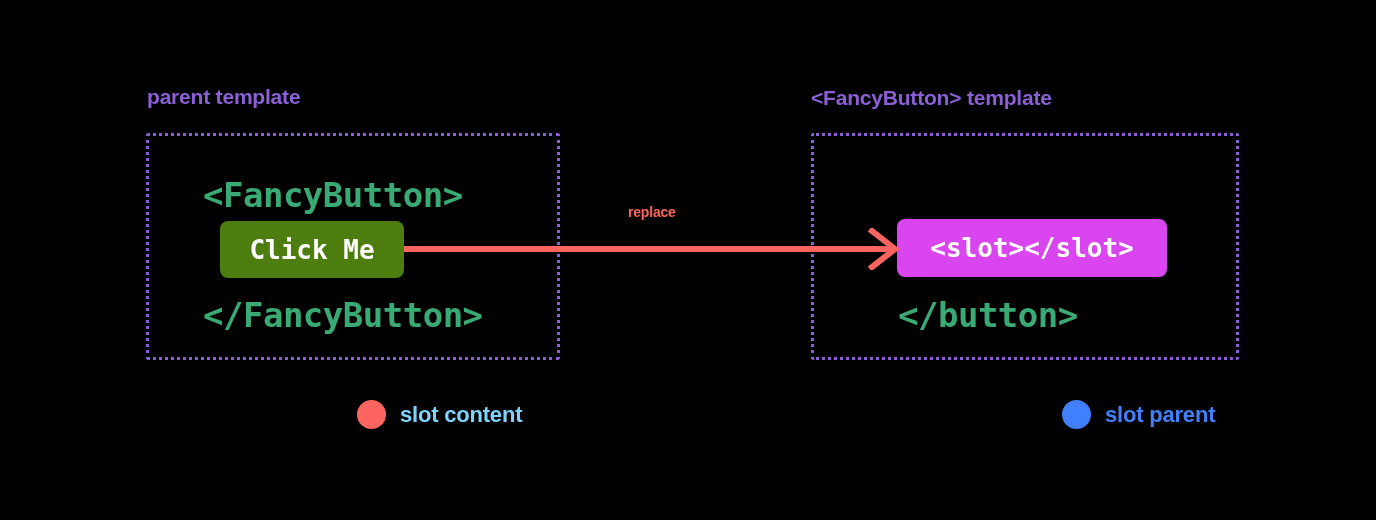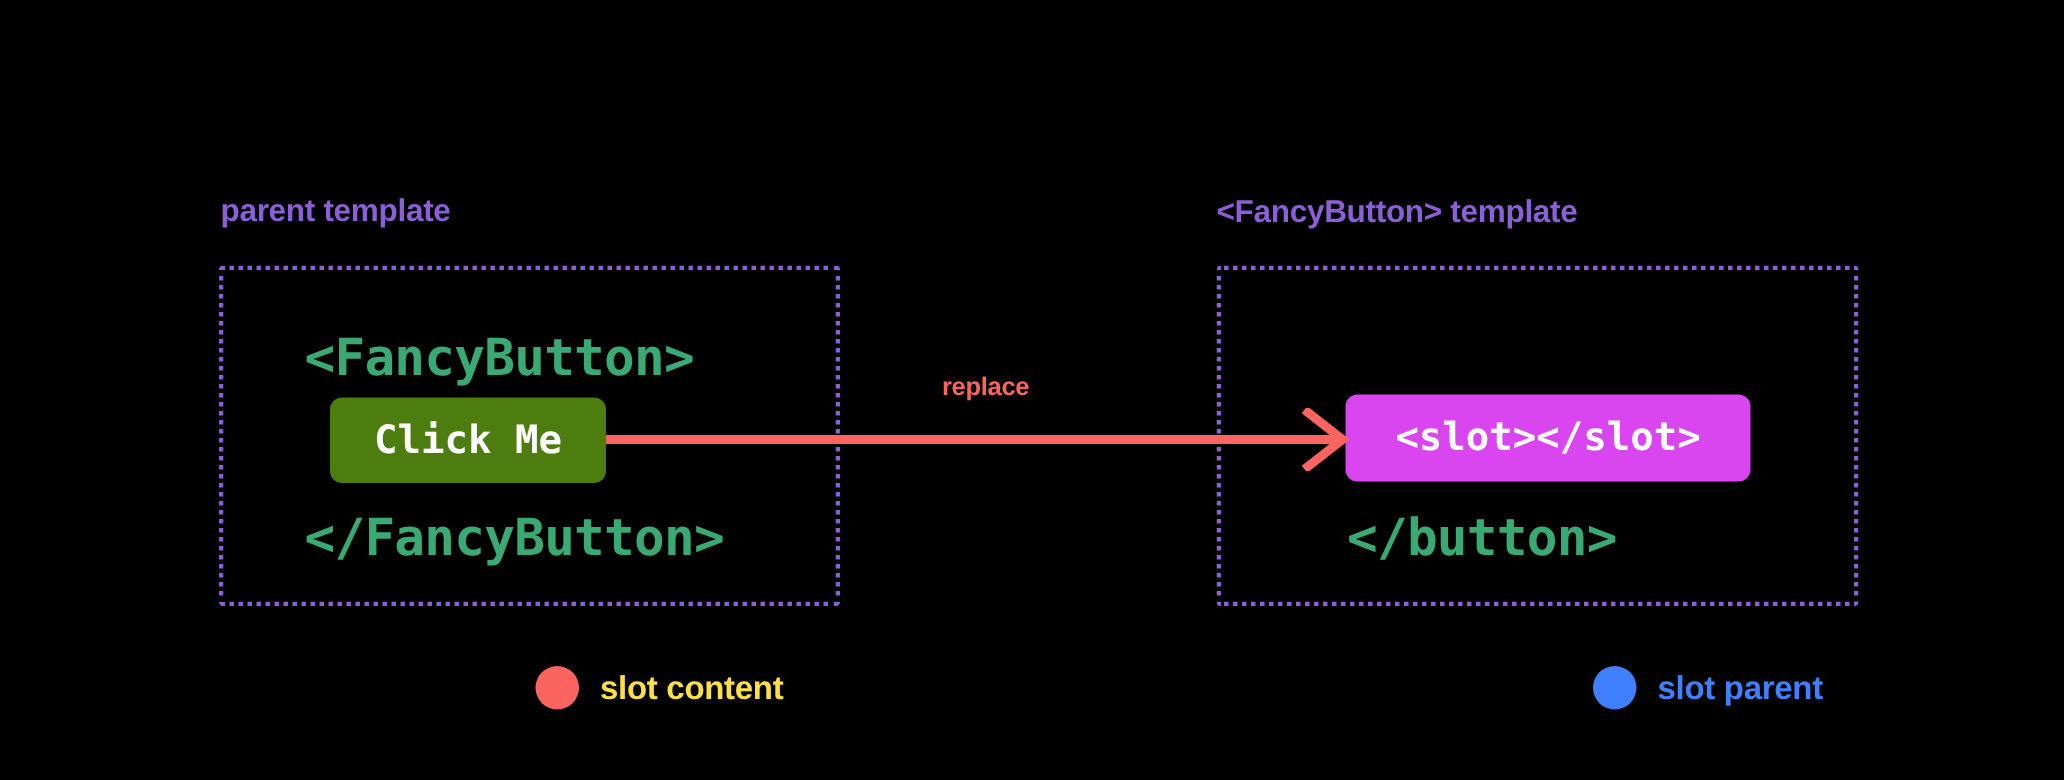--- a/index.html
+++ b/index.html
@@ -10,21 +10,20 @@
     background: #000000;
     overflow: hidden;
   }
 
   .stage {
     position: relative;
     width: 1376px;
     height: 467px;
     background: #000000;
     font-family: "Liberation Sans", sans-serif;
-    margin-top: 44px;
   }
 
   
   .section-title {
     position: absolute;
     font-family: "Liberation Sans", sans-serif;
     font-weight: bold;
     font-size: 21px;
     letter-spacing: -0.2px;
     color: #8B5FD6;
@@ -86,21 +85,21 @@
     position: absolute;
     left: 404px; top: 228px;
     width: 500px; height: 42px;
     pointer-events: none;
   }
   #arrow-label {
     position: absolute;
     left: 628px; top: 204px;
     font-family: "Liberation Sans", sans-serif;
     font-weight: bold;
-    font-size: 17px;
+    font-size: 14px;
     color: #FC6460;
     white-space: nowrap;
     letter-spacing: -0.2px;
   }
 
   
   .legend-item {
     position: absolute;
     display: flex;
     align-items: center;
@@ -117,21 +116,21 @@
   }
   #dot-slot-content { background: #FC6460; }
   #dot-slot-outlet  { background: #4180FC; }
 
   .legend-label {
     font-family: "Liberation Sans", sans-serif;
     font-weight: bold;
     font-size: 22px;
     letter-spacing: -0.2px;
   }
-  #label-slot-content { color: #fde047; }
+  #label-slot-content { color: #7dd3fc; }
   #label-slot-outlet  { color: #4180FC; }
 </style>
 </head>
 <body>
 
 <div class="stage">
 
   <div class="section-title" id="title-parent">parent template</div>
 
   <div class="section-title" id="title-fancy">&lt;FancyButton&gt; template</div>

